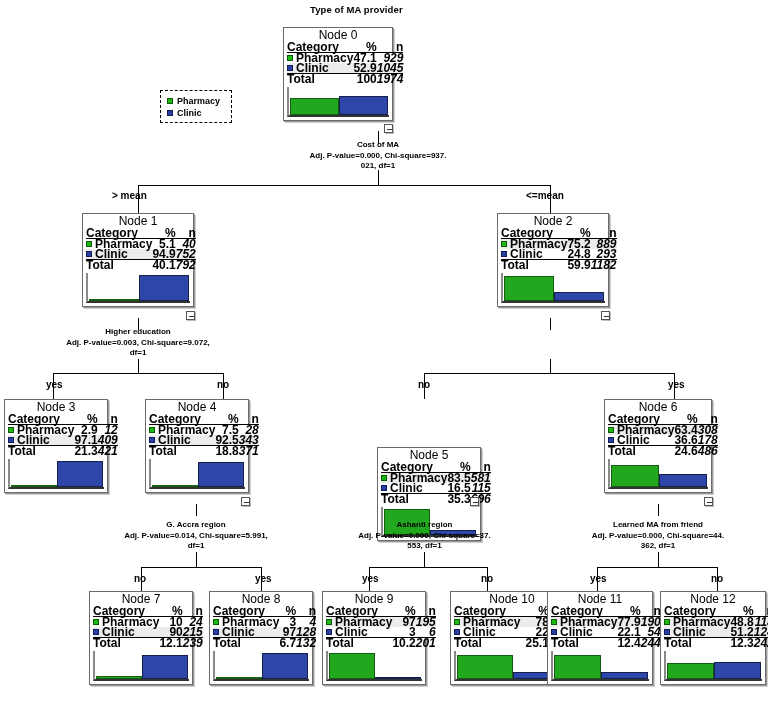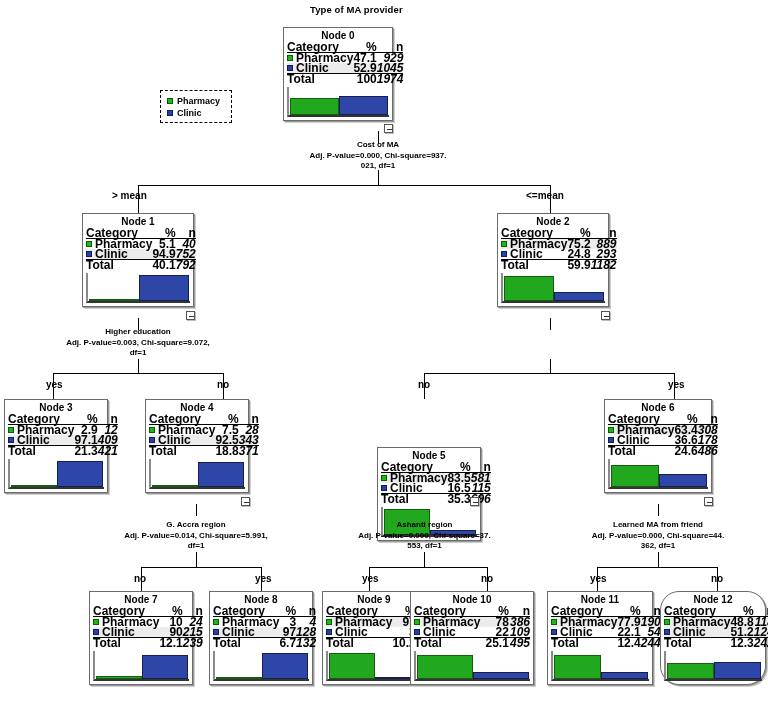--- a/index.html
+++ b/index.html
@@ -41,22 +41,22 @@
   .node {
     position:absolute;
     background:#ffffff;
     border:1px solid #6b6b6b;
     box-shadow: 1px 1px 0 #9a9a9a, 2px 2px 0 #cfcfcf;
     padding: 2px 3px 3px 3px;
     display:flex; flex-direction:column;
   }
   .node-title {
     text-align:center;
-    font-size:10px;
-    font-weight:bold;
+    font-size:12px;
+    font-weight:normal;
     line-height:11px;
     padding-bottom:1px;
   }
   table.tbl { width:100%; border-collapse:collapse; font-size:12px; line-height:10px; }
   table.tbl td { padding:0; white-space:nowrap; }
   .th-row td { font-weight:bold; border-bottom:1px solid #000; padding-bottom:1px; }
   .th-cat { text-align:left; padding-left:2px; }
   .th-pct { text-align:right; padding-right:4px; }
   .th-n   { text-align:right; padding-right:2px; }
   .r-cat  { text-align:left; font-weight:bold; }
@@ -677,21 +677,21 @@
     <div class="chartbox">
       <div class="bar">
           <div class="bar-inner bar-green" style="height:26px;"></div>
         </div>
       <div class="bar">
           <div class="bar-inner bar-blue" style="height:1px;"></div>
         </div>
     </div>
   </div>
 
-  <div class="node" style="left:410px; top:591px; width:124px;">
+  <div class="node" style="left:450px; top:591px; width:124px;">
     <div class="node-title">Node 10</div>
     <table class="tbl">
       <tbody>
           <tr class="th-row">
         <td class="th-cat">Category</td>
         <td class="th-pct">%</td>
         <td class="th-n">n</td>
       </tr>
       <tr class="row-ph">
         <td class="r-cat">
@@ -769,21 +769,21 @@
     <div class="chartbox">
       <div class="bar">
           <div class="bar-inner bar-green" style="height:24px;"></div>
         </div>
       <div class="bar">
           <div class="bar-inner bar-blue" style="height:7px;"></div>
         </div>
     </div>
   </div>
 
-  <div class="node" style="left:660px; top:591px; width:106px;border-radius:19px;">
+  <div class="node" style="left:660px; top:591px; width:106px;">
     <div class="node-title">Node 12</div>
     <table class="tbl">
       <tbody>
           <tr class="th-row">
         <td class="th-cat">Category</td>
         <td class="th-pct">%</td>
         <td class="th-n">n</td>
       </tr>
       <tr class="row-ph">
         <td class="r-cat">

